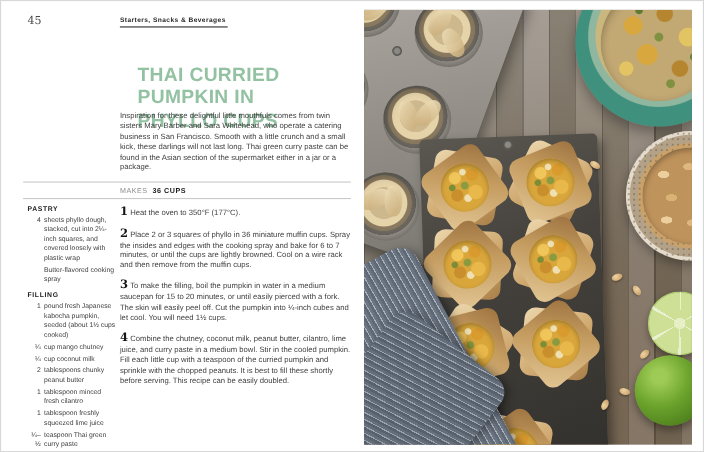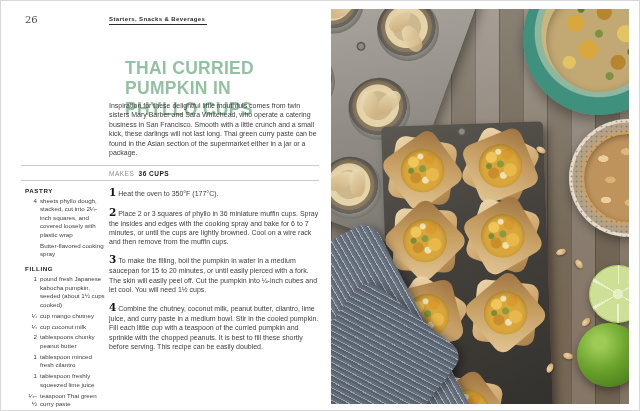--- a/index.html
+++ b/index.html
@@ -147,21 +147,21 @@
     box-shadow:0 4px 8px rgba(0,0,0,.38)}
 
   
   .pnut{position:absolute;width:10px;height:6px;border-radius:50%;
     background:radial-gradient(circle at 40% 35%, #eed3a2, #c1945c);
     box-shadow:0 1px 2px rgba(0,0,0,.35)}
 </style>
 </head>
 <body>
 
-<div class="page-num">26</div>
+<div class="page-num">45</div>
 <div class="running-head">Starters, Snacks &amp; Beverages</div>
 <h1 class="title" style="margin:17px">THAI CURRIED PUMPKIN IN PHYLLO CUPS</h1>
 <p class="intro" style="margin:0">Inspiration for these delightful little mouthfuls comes from twin sisters Mary Barber and Sara Whitehead, who operate a catering business in San Francisco. Smooth with a little crunch and a small kick, these darlings will not last long. Thai green curry paste can be found in the Asian section of the supermarket either in a jar or a package.</p>
 
 <div class="makes">
   <span class="lbl">MAKES</span>
   <span class="val">36 CUPS</span>
 </div>
 
 <div class="sidebar">

